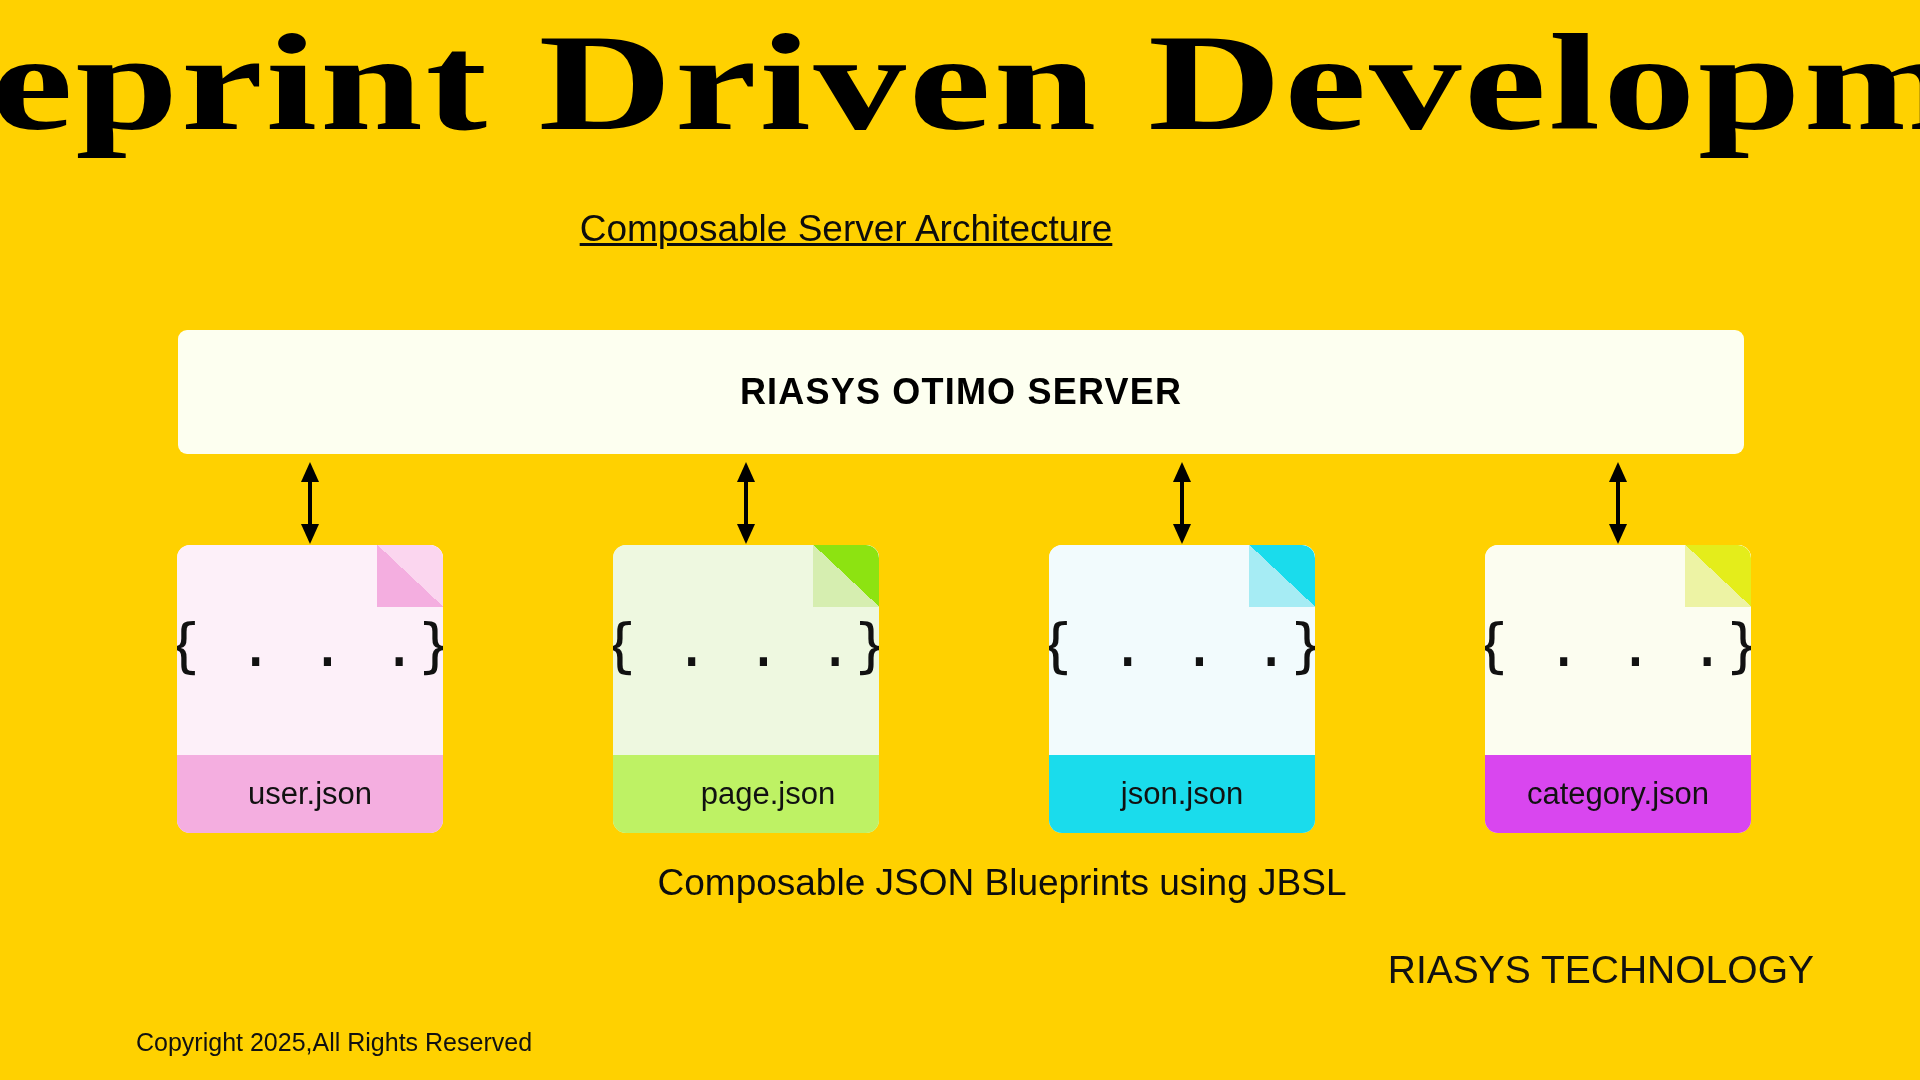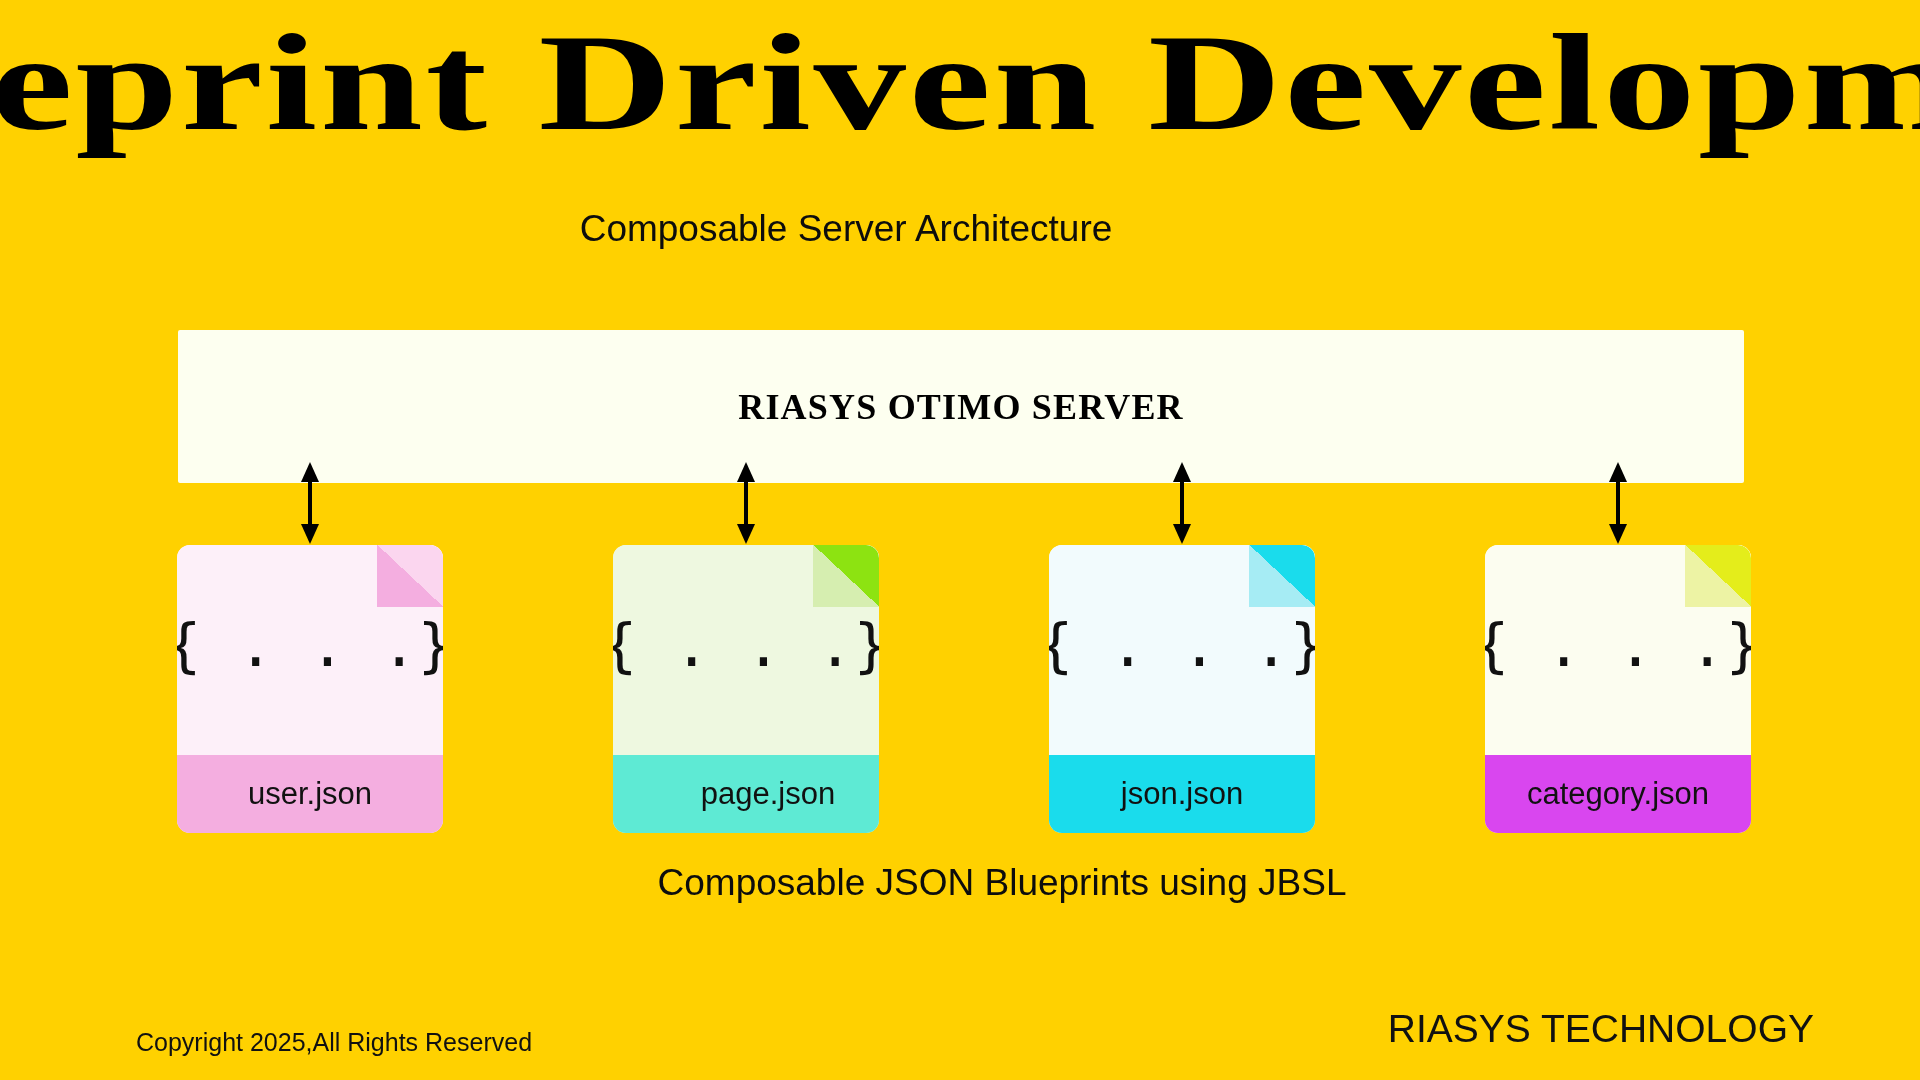--- a/index.html
+++ b/index.html
@@ -43,35 +43,35 @@
   
   .subtitle {
     position: absolute;
     left: 0;
     top: 208px;
     width: 1692px;
     text-align: center;
     font-size: 37px;
     color: #0d0d0d;
     white-space: nowrap;
+    text-decoration: underline;
   }
 
   
   .server-banner {
     position: absolute;
     left: 178px;
     top: 330px;
     width: 1566px;
-    height: 153px;
+    height: 124px;
     background: #FDFFF0;
-    border-radius: 2px;
+    border-radius: 9px;
     display: flex;
     align-items: center;
     justify-content: center;
-    font-family: Liberation Serif, serif;
   }
   .server-banner-label {
     font-size: 36px;
     font-weight: bold;
     letter-spacing: 1.2px;
     color: #000000;
     white-space: nowrap;
   }
 
   
@@ -160,21 +160,21 @@
     left: 136px;
     top: 983px;
     font-size: 25px;
     color: #111111;
     white-space: nowrap;
     margin-top: 45px;
   }
   .brand {
     position: absolute;
     right: 106px;
-    top: 1007px;
+    top: 948px;
     font-size: 39px;
     color: #111111;
     white-space: nowrap;
   }
 </style>
 </head>
 <body style="background: rgb(255, 209, 0);">
 
 <div class="stage">
 
@@ -237,21 +237,21 @@
   </div>
 
   <div class="card" id="card-1" style="left: 613px; background: rgb(238, 248, 224);">
     <div class="card-body" style="background: rgb(238, 248, 224);">
       <div class="card-braces">{ . . .}</div>
     </div>
     <div class="card-fold">
       <div class="tri-a" style="background: linear-gradient(to left bottom, transparent 0px, transparent 49.6%, rgb(214, 238, 176) 49.6%, rgb(214, 238, 176) 100%);"></div>
       <div class="tri-b" style="background: linear-gradient(to right top, transparent 0px, transparent 50.4%, rgb(141, 227, 17) 50.4%, rgb(141, 227, 17) 100%);"></div>
     </div>
-    <div class="card-footer" style="background: #5eead4; padding-left: 44px;">
+    <div class="card-footer" style="background: #bef264; padding-left: 44px;">
       <div class="card-footer-label">page.json</div>
     </div>
   </div>
 
   <div class="card" id="card-2" style="left: 1049px; background: rgb(242, 251, 253);">
     <div class="card-body" style="background: rgb(242, 251, 253);">
       <div class="card-braces">{ . . .}</div>
     </div>
     <div class="card-fold">
       <div class="tri-a" style="background: linear-gradient(to left bottom, transparent 0px, transparent 49.6%, rgb(166, 236, 244) 49.6%, rgb(166, 236, 244) 100%);"></div>

